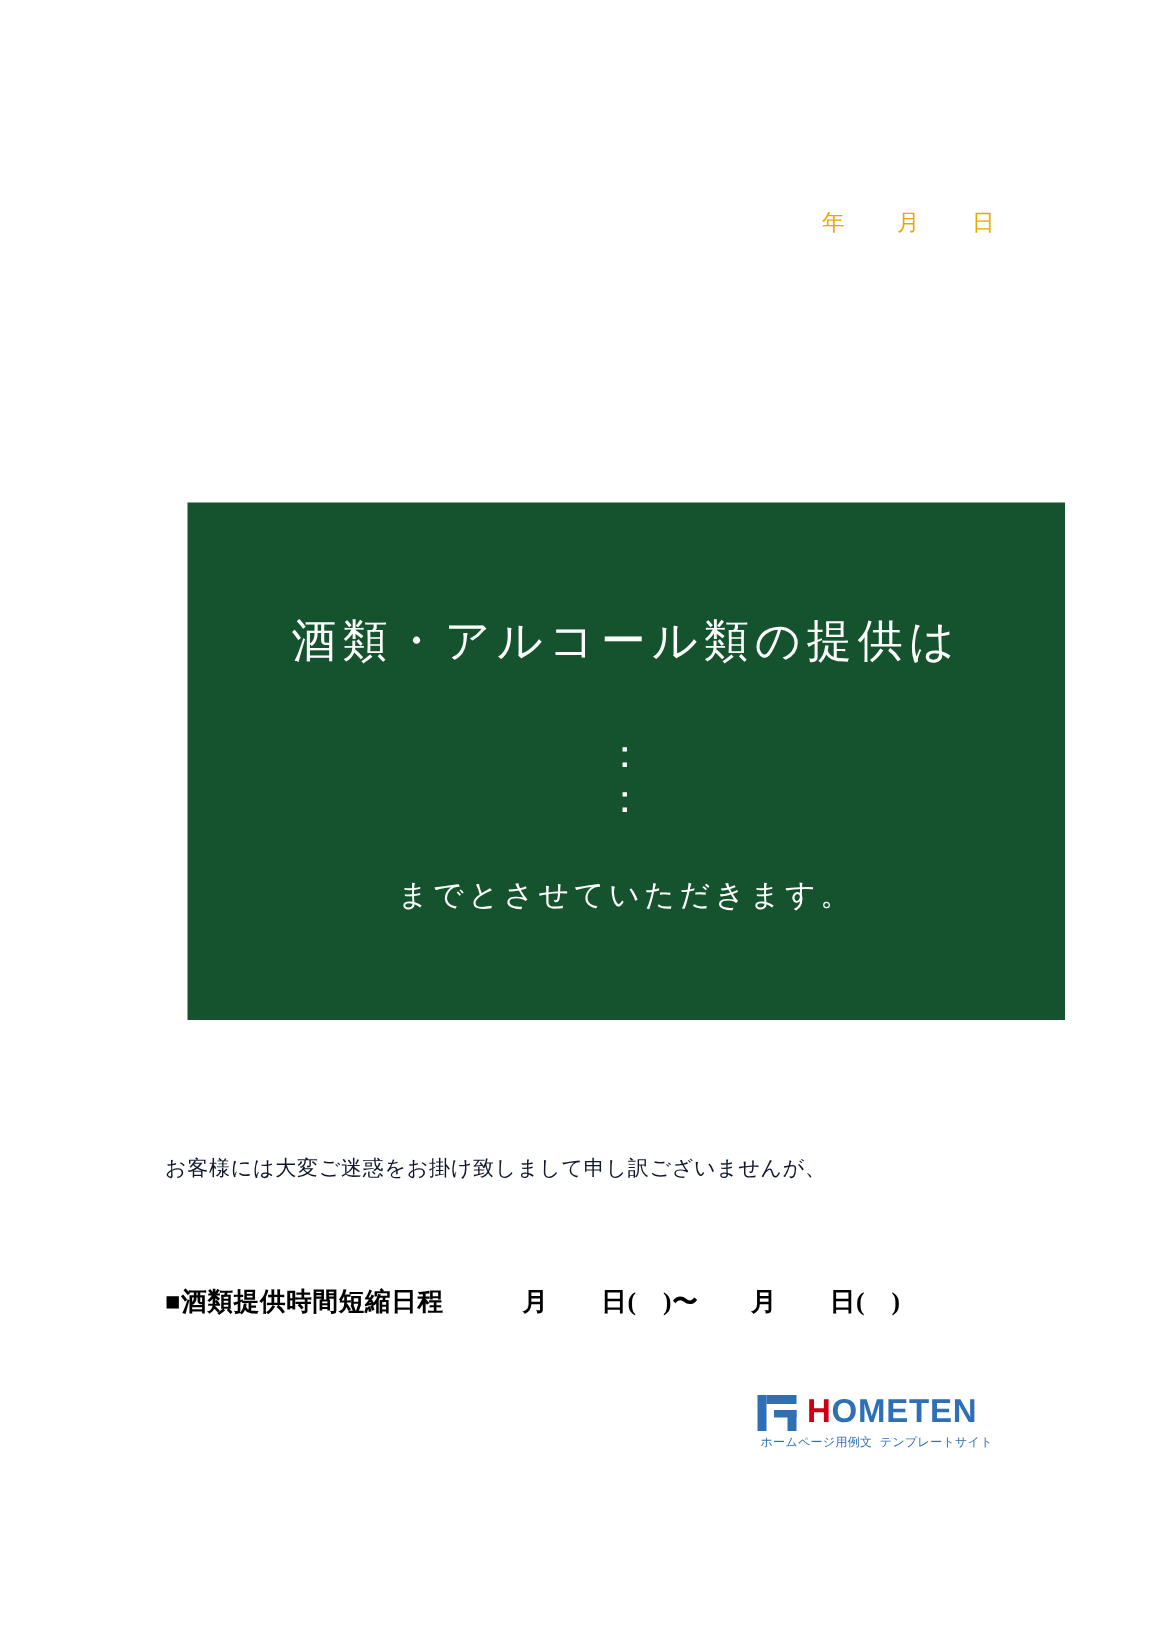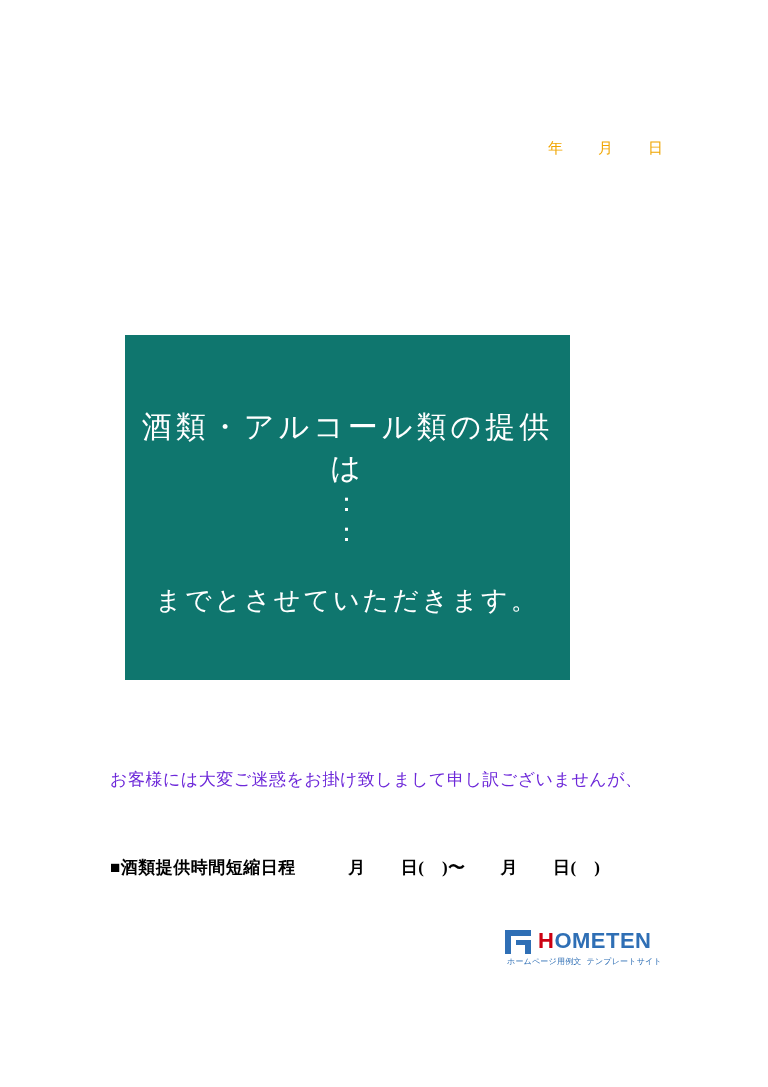--- a/index.html
+++ b/index.html
@@ -50,23 +50,23 @@
     letter-spacing: 3px;
     color: #000;
     font-family: "Liberation Serif", "DejaVu Serif", serif;
   }
 
   
   .red-box {
     position: absolute;
     left: 125px;
     top: 335px;
-    width: 445px;
+    width: 585px;
     height: 345px;
-    background: #0f766e;
+    background: #14532d;
     box-sizing: border-box;
   }
   .red-box-inner {
     position: relative;
     width: 100%;
     height: 100%;
   }
   .red-line-1 {
     position: absolute;
     top: 72px;
@@ -91,33 +91,33 @@
   .red-time div {
     height: 30px;
   }
   .red-line-2 {
     position: absolute;
     top: 248px;
     left: 0;
     width: 100%;
     text-align: center;
     color: #ffffff;
-    font-size: 26px;
+    font-size: 20px;
     letter-spacing: 3px;
   }
 
   
   .body-text {
     position: absolute;
     left: 110px;
     top: 758px;
     width: 560px;
-    font-size: 17px;
+    font-size: 14px;
     line-height: 44px;
-    color: #6d28d9;
+    color: #0f172a;
     letter-spacing: 0.5px;
   }
   .schedule-line {
     position: absolute;
     left: 110px;
     top: 856px;
     font-size: 17px;
     color: #000;
     letter-spacing: 0.5px;
     white-space: pre;

